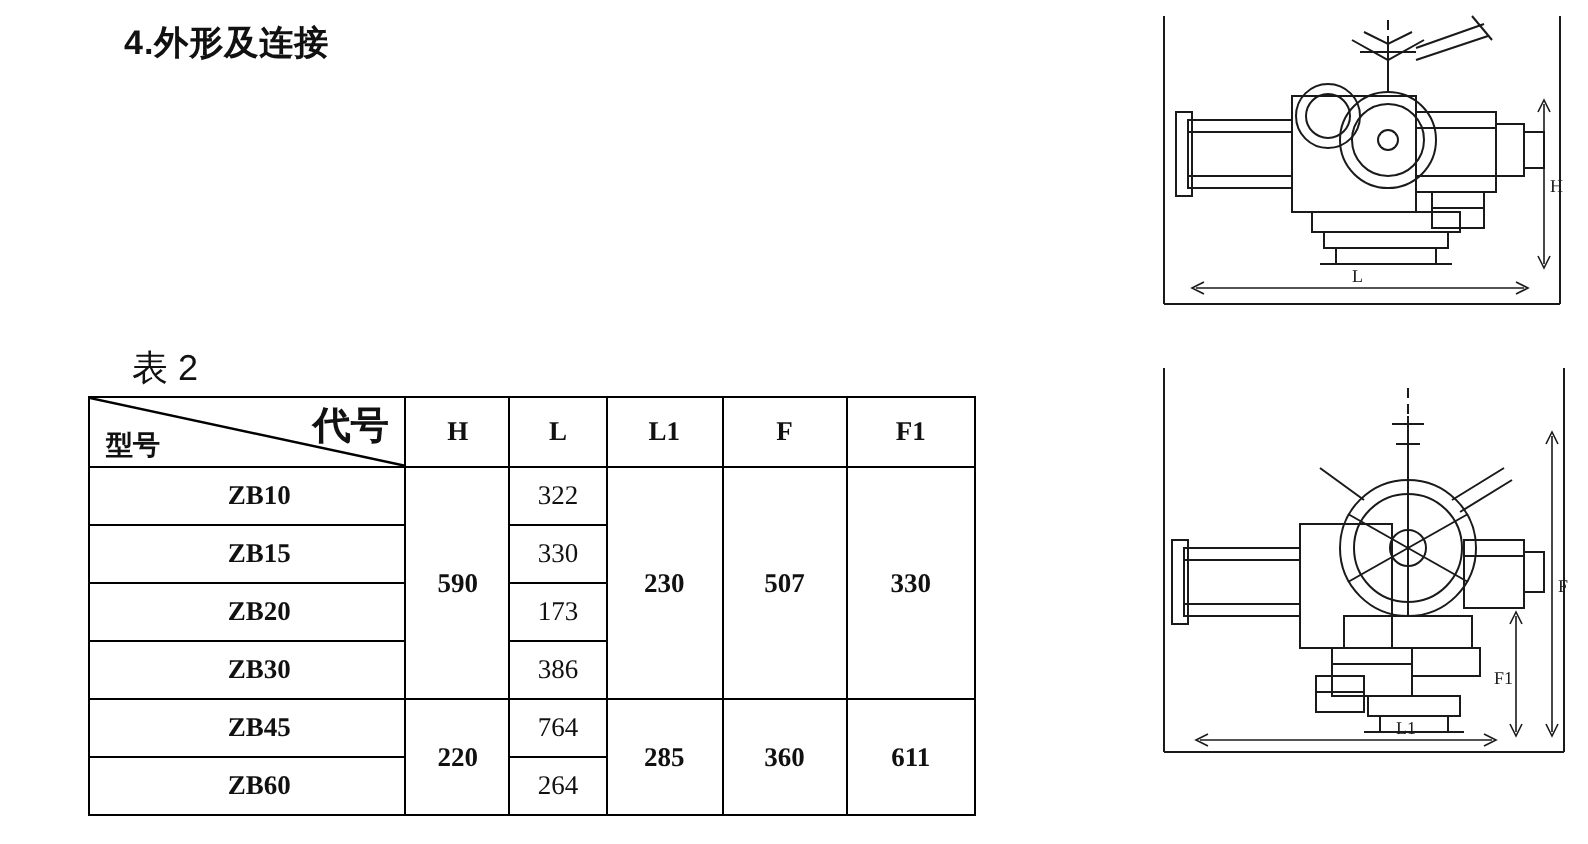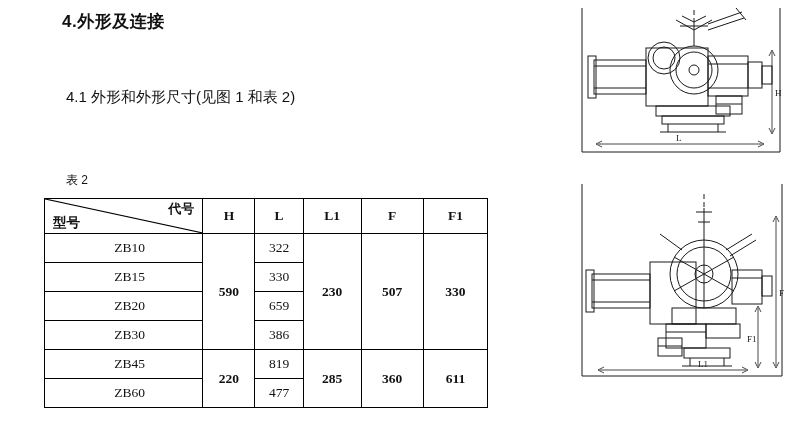--- a/index.html
+++ b/index.html
@@ -31,21 +31,21 @@
   .subheading {
     position: absolute;
     left: 50px;
     top: 88px;
     font-size: 15px;
   }
   .table-caption {
     position: absolute;
     left: 50px;
     top: 172px;
-    font-size: 12px;
+    font-size: 18px;
   }
 
   
   .tbl-wrap {
     position: absolute;
     left: 28px;
     top: 198px;
     width: 444px;
   }
   table.spec {
@@ -82,27 +82,27 @@
     position: absolute;
     left: 8px;
     bottom: 1px;
     font-size: 13.5px;
     font-family: "Liberation Sans", sans-serif;
   }
   .corner .lbl-code {
     position: absolute;
     right: 8px;
     top: 1px;
-    font-size: 13px;
+    font-size: 19px;
     font-family: "Liberation Sans", sans-serif;
   }
   .model-cell {
     text-align: left;
     padding-left: 12px !important;
-    font-weight: normal;
+    font-weight: bold;
     font-size: 14.5px;
     height: 28px;
     font-family: "Liberation Serif", serif;
   }
   .lcell {
     font-weight: normal;
     font-size: 14.5px;
     height: 28px;
   }
   .mergecell {
@@ -120,21 +120,20 @@
     font-family: "Liberation Serif", serif;
     font-size: 9px;
   }
 </style>
 </head>
 <body>
 
 <div id="page">
 
   <div class="heading">4.外形及连接</div>
-  <div class="subheading">4.1  外形和外形尺寸(见图 1 和表 2)</div>
   <div class="table-caption">表 2</div>
 
   <div class="tbl-wrap">
     <table class="spec">
       <colgroup>
         <col style="width:158px">
         <col style="width:52px">
         <col style="width:48px">
         <col style="width:58px">
         <col style="width:62px">
@@ -164,37 +163,37 @@
           <td class="mergecell" rowspan="4">230</td>
           <td class="mergecell" rowspan="4">507</td>
           <td class="mergecell" rowspan="4">330</td>
         </tr>
         <tr>
           <td class="model-cell">ZB15</td>
           <td class="lcell">330</td>
         </tr>
         <tr>
           <td class="model-cell">ZB20</td>
-          <td class="lcell">659</td>
+          <td class="lcell">173</td>
         </tr>
         <tr>
           <td class="model-cell">ZB30</td>
           <td class="lcell">386</td>
         </tr>
         <tr>
           <td class="model-cell">ZB45</td>
           <td class="mergecell" rowspan="2">220</td>
-          <td class="lcell">819</td>
+          <td class="lcell">764</td>
           <td class="mergecell" rowspan="2">285</td>
           <td class="mergecell" rowspan="2">360</td>
           <td class="mergecell" rowspan="2">611</td>
         </tr>
         <tr>
           <td class="model-cell">ZB60</td>
-          <td class="lcell">477</td>
+          <td class="lcell">264</td>
         </tr>
       </tbody>
     </table>
   </div>
 
   <div class="drawing" id="drawing-top">
     <svg width="228" height="160" viewBox="0 0 228 160" fill="none" stroke="#1a1a1a" stroke-width="1">
 
       <line x1="6" y1="4" x2="6" y2="148" stroke-dasharray="0"></line>
       <line x1="6" y1="148" x2="204" y2="148"></line>

